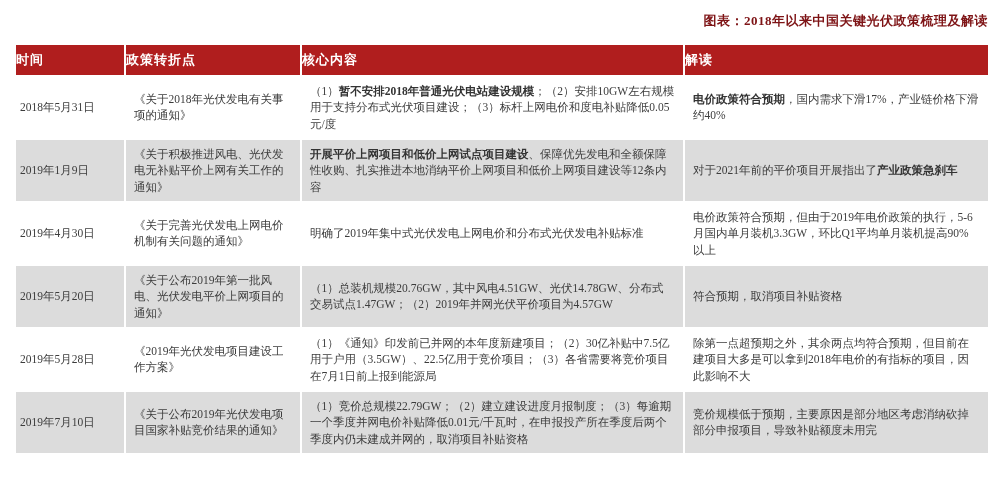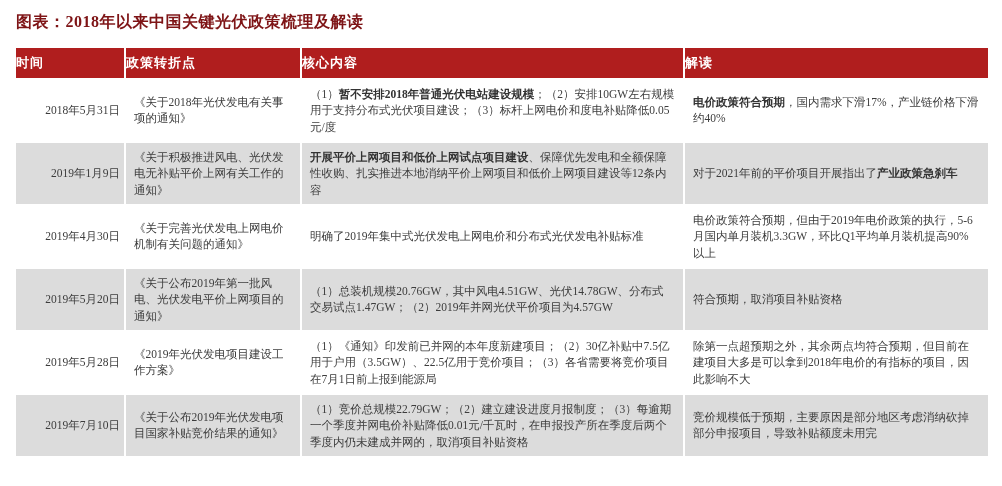--- a/index.html
+++ b/index.html
@@ -7,23 +7,24 @@
     width: 1002px;
     height: 486px;
     background: #ffffff;
     overflow: hidden;
     font-family: "Liberation Serif", "DejaVu Serif", serif;
   }
   .page { padding: 10px 14px 0 14px; }
   .figure-title {
     color: #7e1416;
     font-weight: bold;
-    font-size: 16px;
+    font-size: 13px;
     margin: 2px 0 13px 2px;
     letter-spacing: 0.5px;
+    text-align: right;
   }
   table.policy-table {
     width: 974px;
     border-collapse: collapse;
     table-layout: fixed;
   }
   .policy-table th {
     background: #b01e1e;
     color: #ffffff;
     font-weight: bold;
@@ -38,21 +39,21 @@
     font-size: 11.5px;
     color: #3c3c3c;
     line-height: 1.42;
     padding: 6px 8px;
     border: 2px solid #ffffff;
     vertical-align: middle;
     word-break: break-all;
   }
   .policy-table tbody tr:nth-child(odd) td { background: #ffffff; }
   .policy-table tbody tr:nth-child(even) td { background: #dcdcdc; }
-  td.col-time { text-align: right; padding: 6px 4px; }
+  td.col-time { text-align: left; padding: 6px 4px; }
   td b { font-weight: bold; color: #333333; }
 </style>
 </head>
 <body>
 
 <div class="page">
   <div class="figure-title">图表：2018年以来中国关键光伏政策梳理及解读</div>
 
   <table class="policy-table">
     <colgroup>

